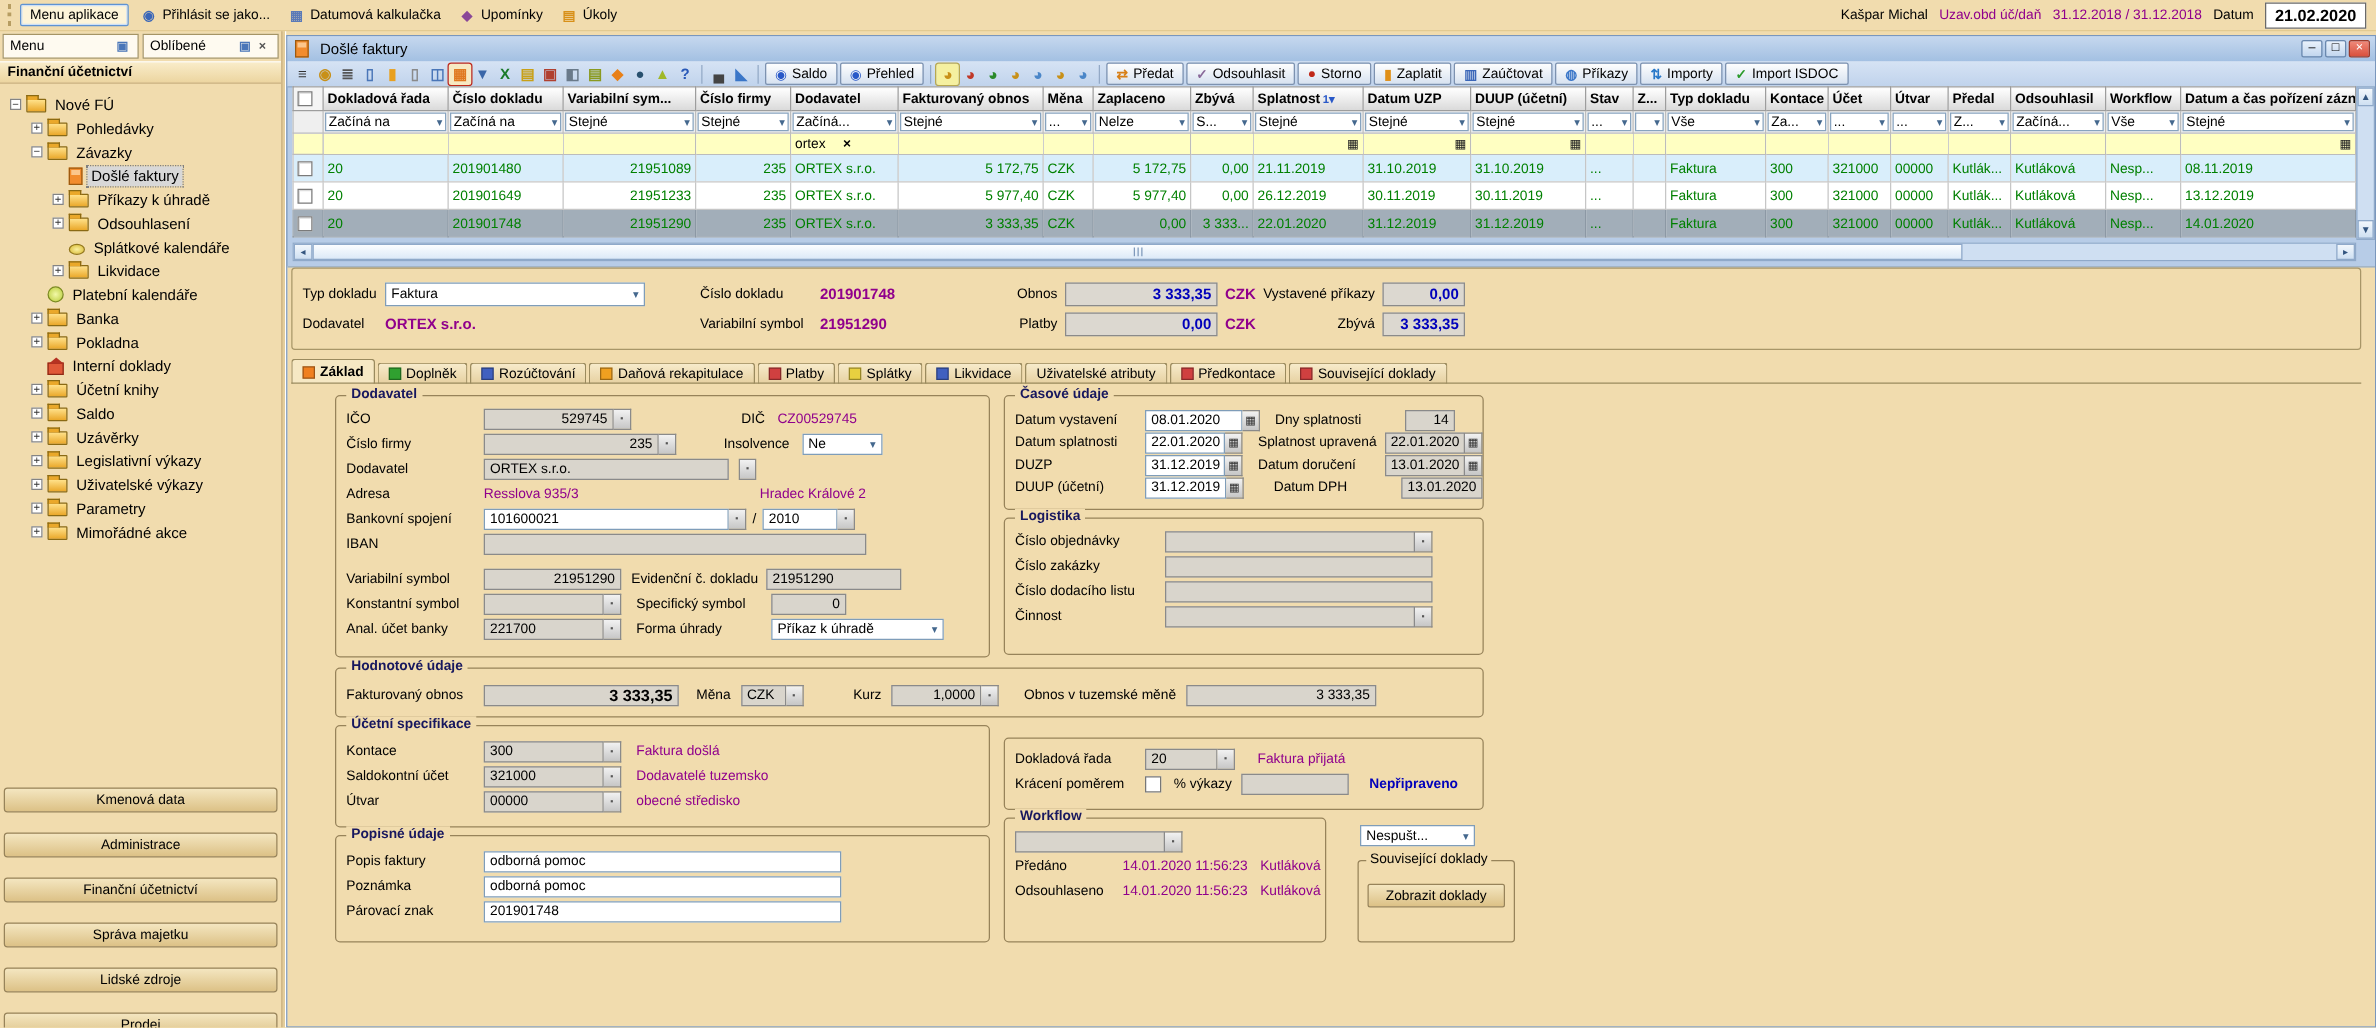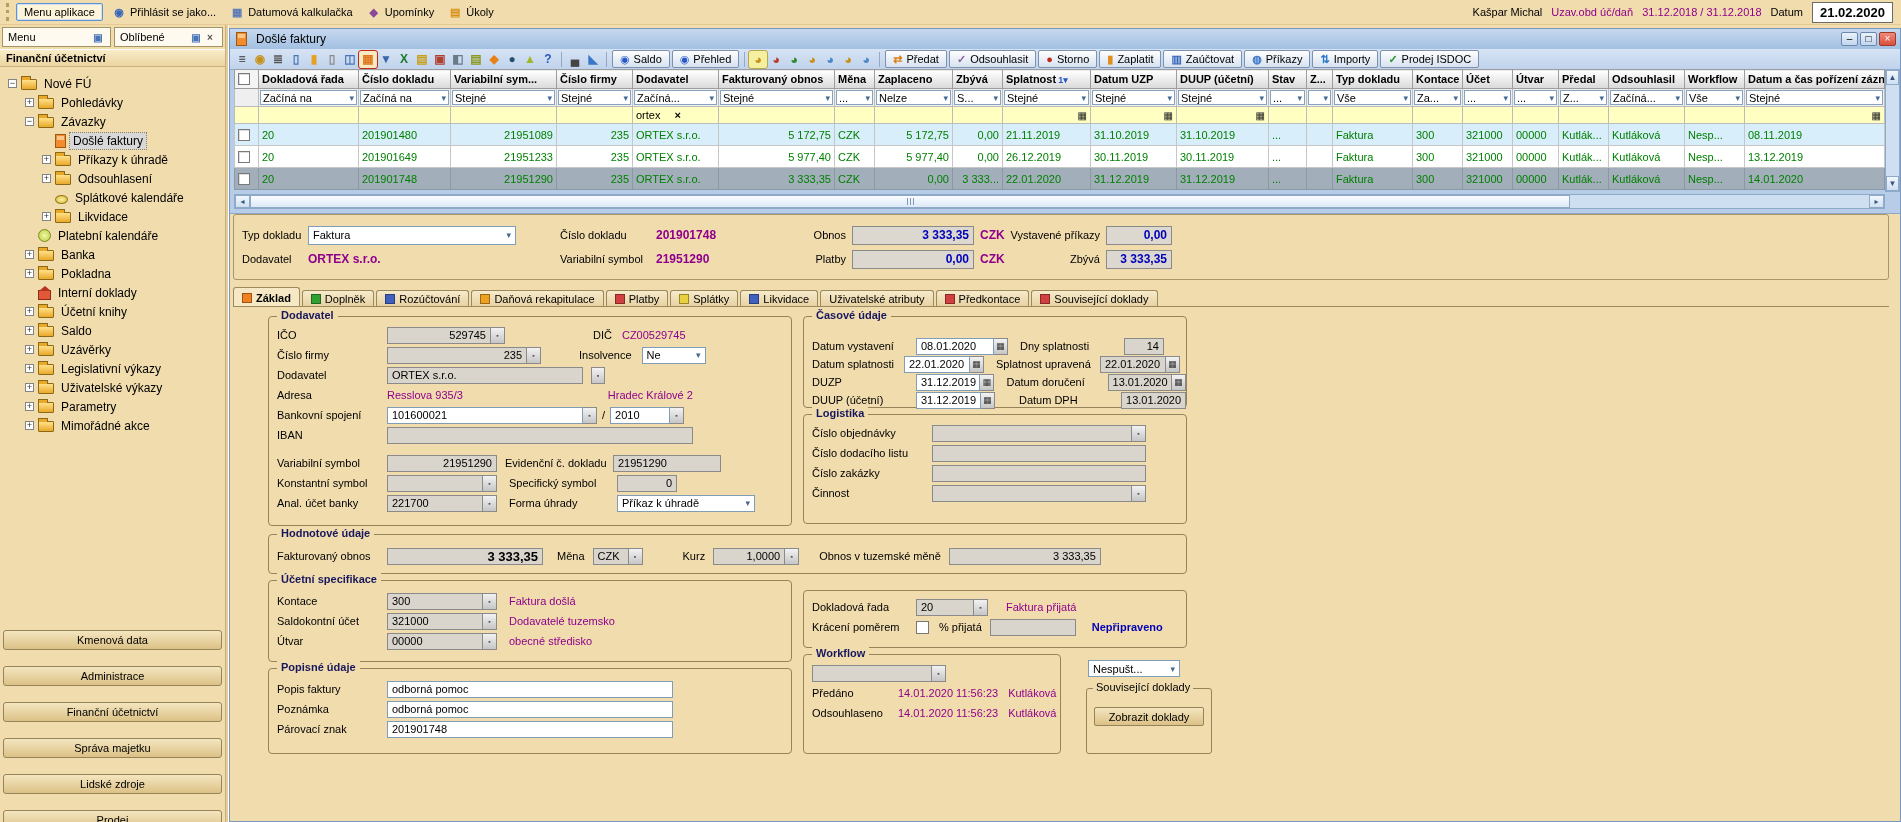--- a/index.html
+++ b/index.html
@@ -342,21 +342,21 @@
         <span class="act">
           <span style="color: rgb(58, 118, 200); font-weight: bold;">◍</span>
           <span>Příkazy</span>
         </span>
         <span class="act">
           <span style="color: rgb(40, 120, 200); font-weight: bold;">⇅</span>
           <span>Importy</span>
         </span>
         <span class="act">
           <span style="color: rgb(42, 154, 42); font-weight: bold;">✓</span>
-          <span>Prodej ISDOC</span>
+          <span>Import ISDOC</span>
         </span>
       </div>
     <div id="gridwrap">
       <table id="grid">
           <colgroup>
             <col style="width: 24px;">
             <col style="width: 100px;">
             <col style="width: 92px;">
             <col style="width: 106px;">
             <col style="width: 76px;">
@@ -809,29 +809,29 @@
       <span style="margin-left:12px;width:108px">Forma úhrady</span>
       <span class="inp white" style="width:138px">
           <span>Příkaz k úhradě</span>
           <span class="carr">▾</span>
         </span>
     </div>
   </div>
 
   <div class="fs" style="left:803px;top:316px;width:384px;height:92px">
     <div class="fst">Časové údaje</div>
-    <div class="frow" style="height:18px;margin-top:20px">
+    <div class="frow" style="height:18px;margin-top:10px">
       <span class="lbl" style="width:104px">Datum vystavení</span>
       <span class="inp white" style="width:78px">08.01.2020</span>
         <span class="calb">▦</span>
       <span style="margin-left:12px;width:104px">Dny splatnosti</span>
       <span class="inp right" style="width:40px">14</span>
     </div>
     <div class="frow" style="height:18px">
-      <span class="lbl" style="width:92px">Datum splatnosti</span>
+      <span class="lbl" style="width:104px">Datum splatnosti</span>
       <span class="inp white" style="width:66px">22.01.2020</span>
         <span class="calb">▦</span>
       <span style="margin-left:12px;width:104px">Splatnost upravená</span>
       <span class="inp" style="width:66px">22.01.2020</span>
         <span class="calb">▦</span>
     </div>
     <div class="frow" style="height:18px">
       <span class="lbl" style="width:104px">DUZP</span>
       <span class="inp white" style="width:66px">31.12.2019</span>
         <span class="calb">▦</span>
@@ -849,25 +849,25 @@
   </div>
 
   <div class="fs" style="left:803px;top:414px;width:384px;height:110px">
     <div class="fst">Logistika</div>
     <div class="frow" style="margin-top:8px">
       <span class="lbl" style="width:120px">Číslo objednávky</span>
       <span class="inp" style="width:200px"></span>
         <span class="spin">▪</span>
     </div>
     <div class="frow">
+      <span class="lbl" style="width:120px">Číslo zakázky</span>
+      <span class="inp" style="width:214px"></span>
+    </div>
+    <div class="frow">
       <span class="lbl" style="width:120px">Číslo dodacího listu</span>
-      <span class="inp" style="width:214px"></span>
-    </div>
-    <div class="frow">
-      <span class="lbl" style="width:120px">Číslo zakázky</span>
       <span class="inp" style="width:214px"></span>
     </div>
     <div class="frow">
       <span class="lbl" style="width:120px">Činnost</span>
       <span class="inp" style="width:200px"></span>
         <span class="spin">▪</span>
     </div>
   </div>
 
   <div class="fs" style="left:268px;top:534px;width:919px;height:40px">
@@ -911,21 +911,21 @@
   <div class="fs" style="left:803px;top:590px;width:384px;height:58px">
     <div class="frow" style="margin-top:6px">
       <span class="lbl" style="width:104px">Dokladová řada</span>
       <span class="inp" style="width:58px">20</span>
         <span class="spin">▪</span>
       <span class="purple" style="margin-left:18px">Faktura přijatá</span>
     </div>
     <div class="frow">
       <span class="lbl" style="width:104px">Krácení poměrem</span>
       <span class="chk"></span>
-      <span style="margin-left:10px">% přijatá</span>
+      <span style="margin-left:10px">% výkazy</span>
       <span class="inp" style="width:86px;margin-left:8px"></span>
       <span class="navy bold" style="margin-left:16px">Nepřipraveno</span>
     </div>
   </div>
 
   <div class="fs" style="left:268px;top:668px;width:524px;height:86px">
     <div class="fst">Popisné údaje</div>
     <div class="frow" style="margin-top:10px">
       <span class="lbl">Popis faktury</span>
       <span class="inp white" style="width:286px">odborná pomoc</span>

